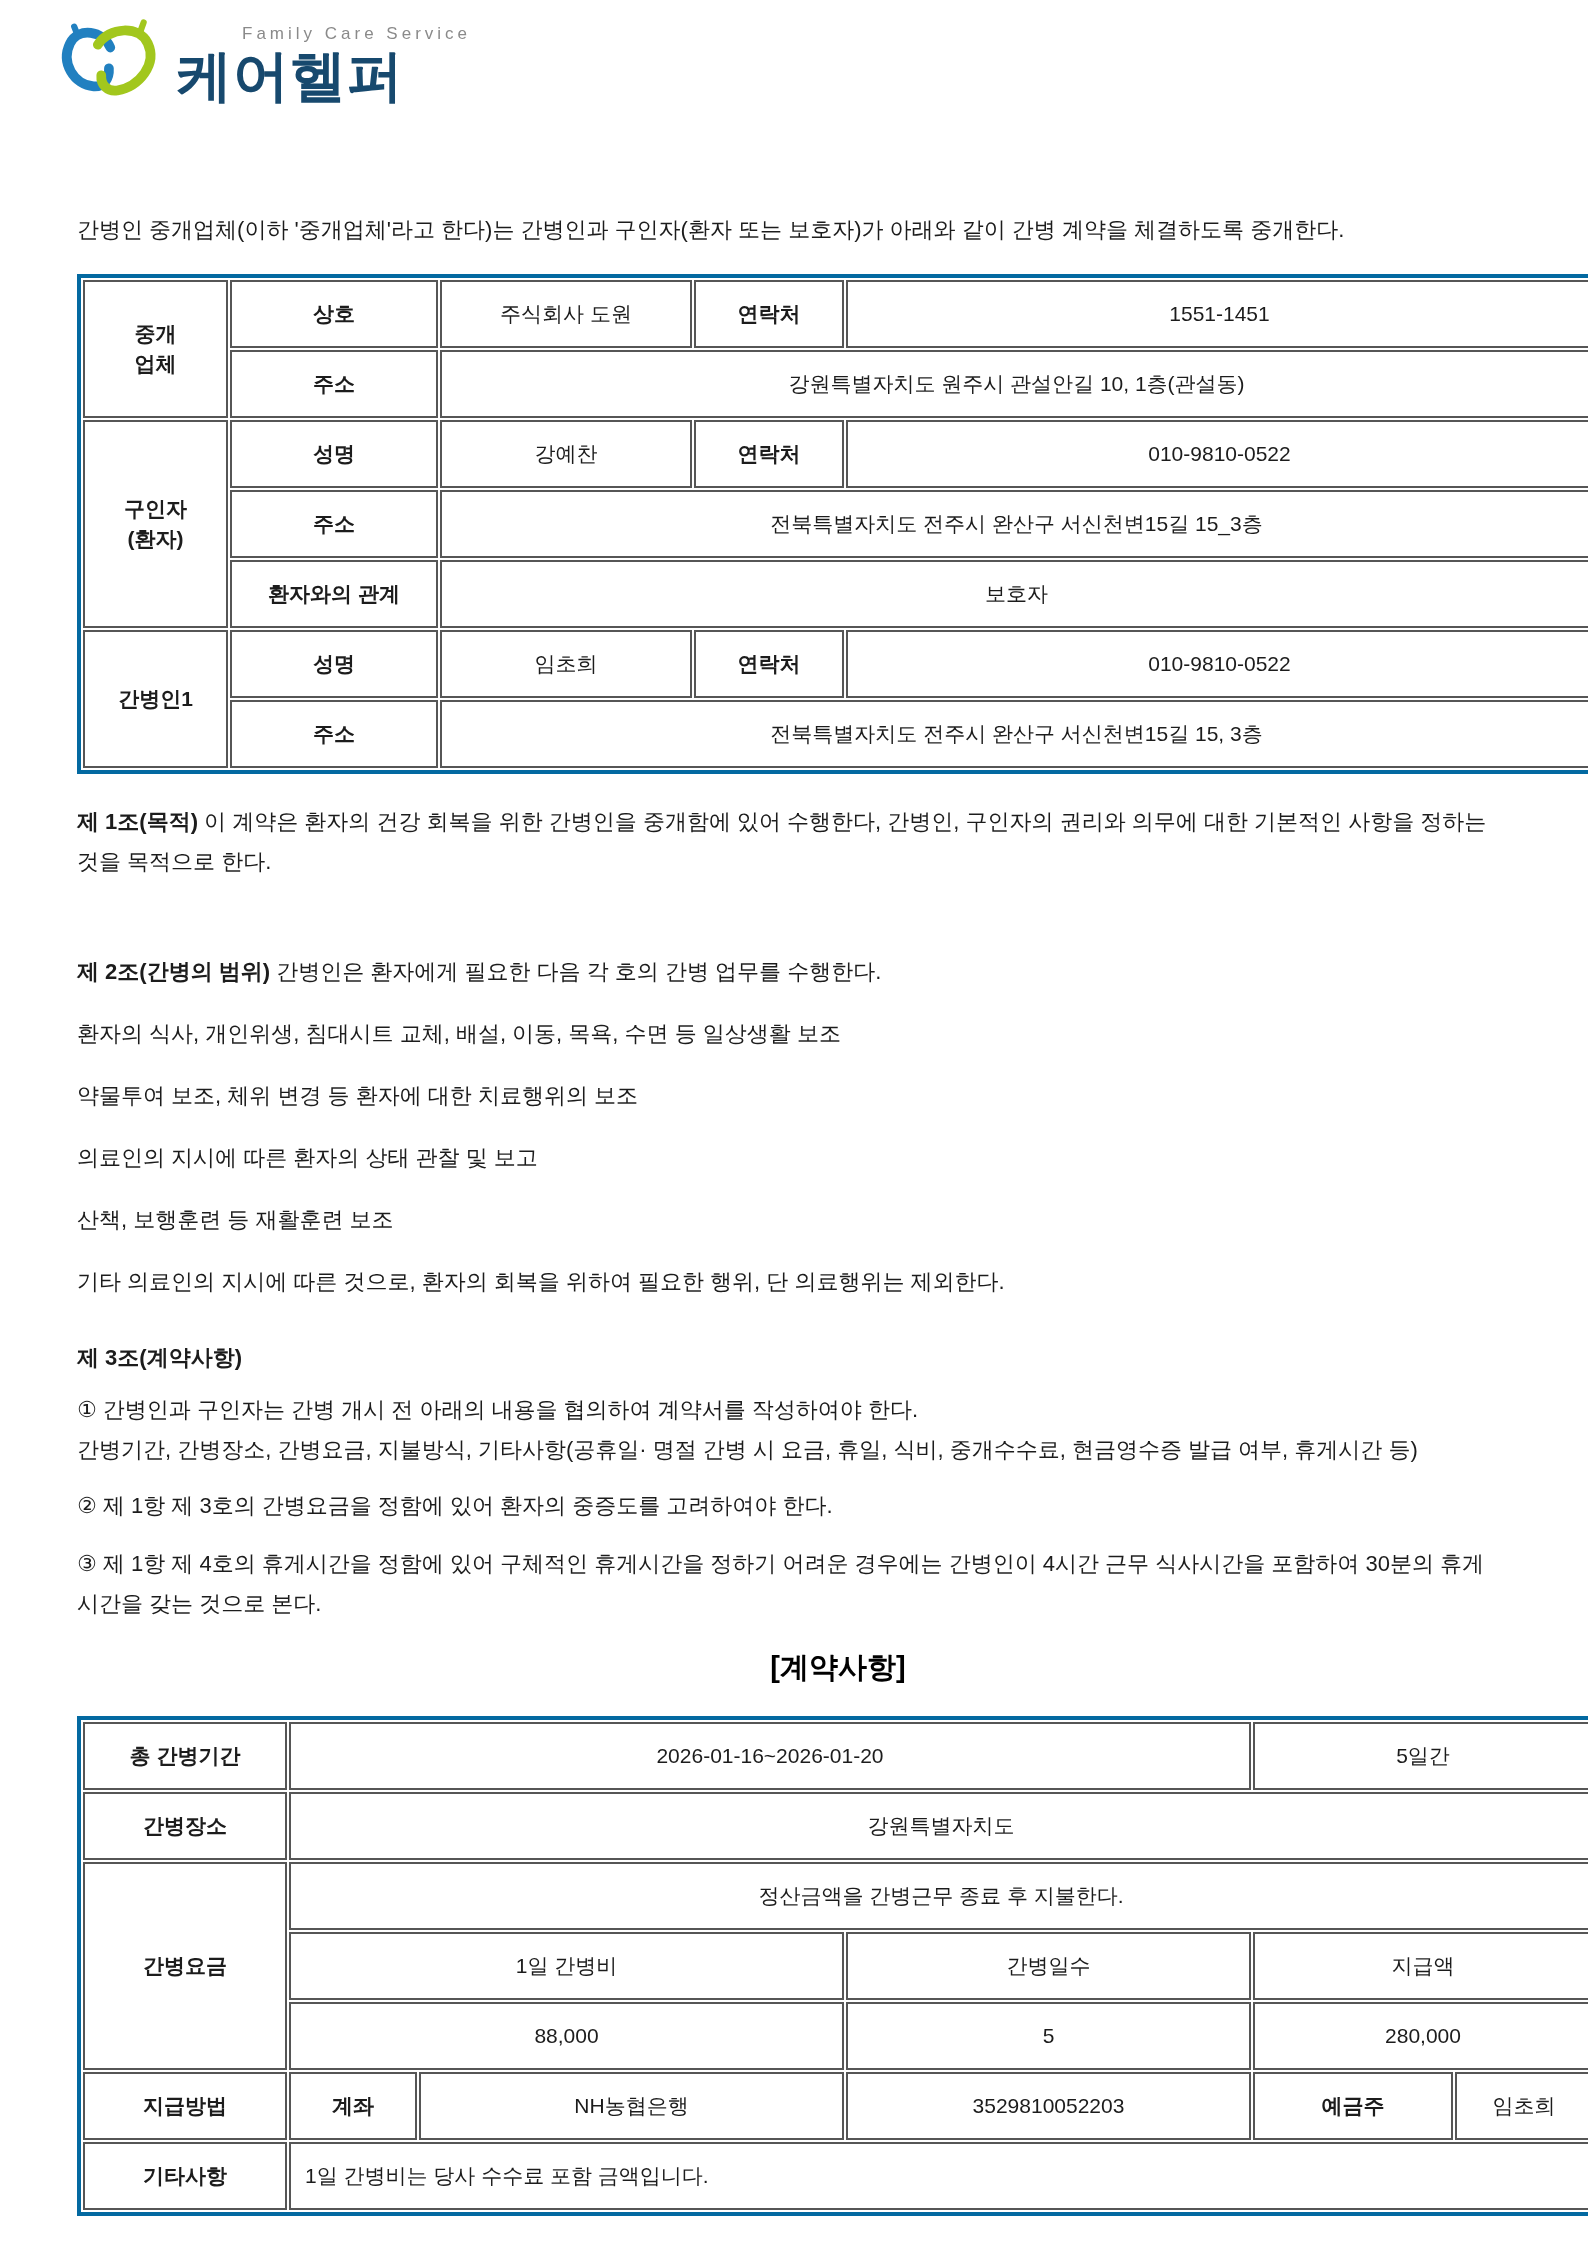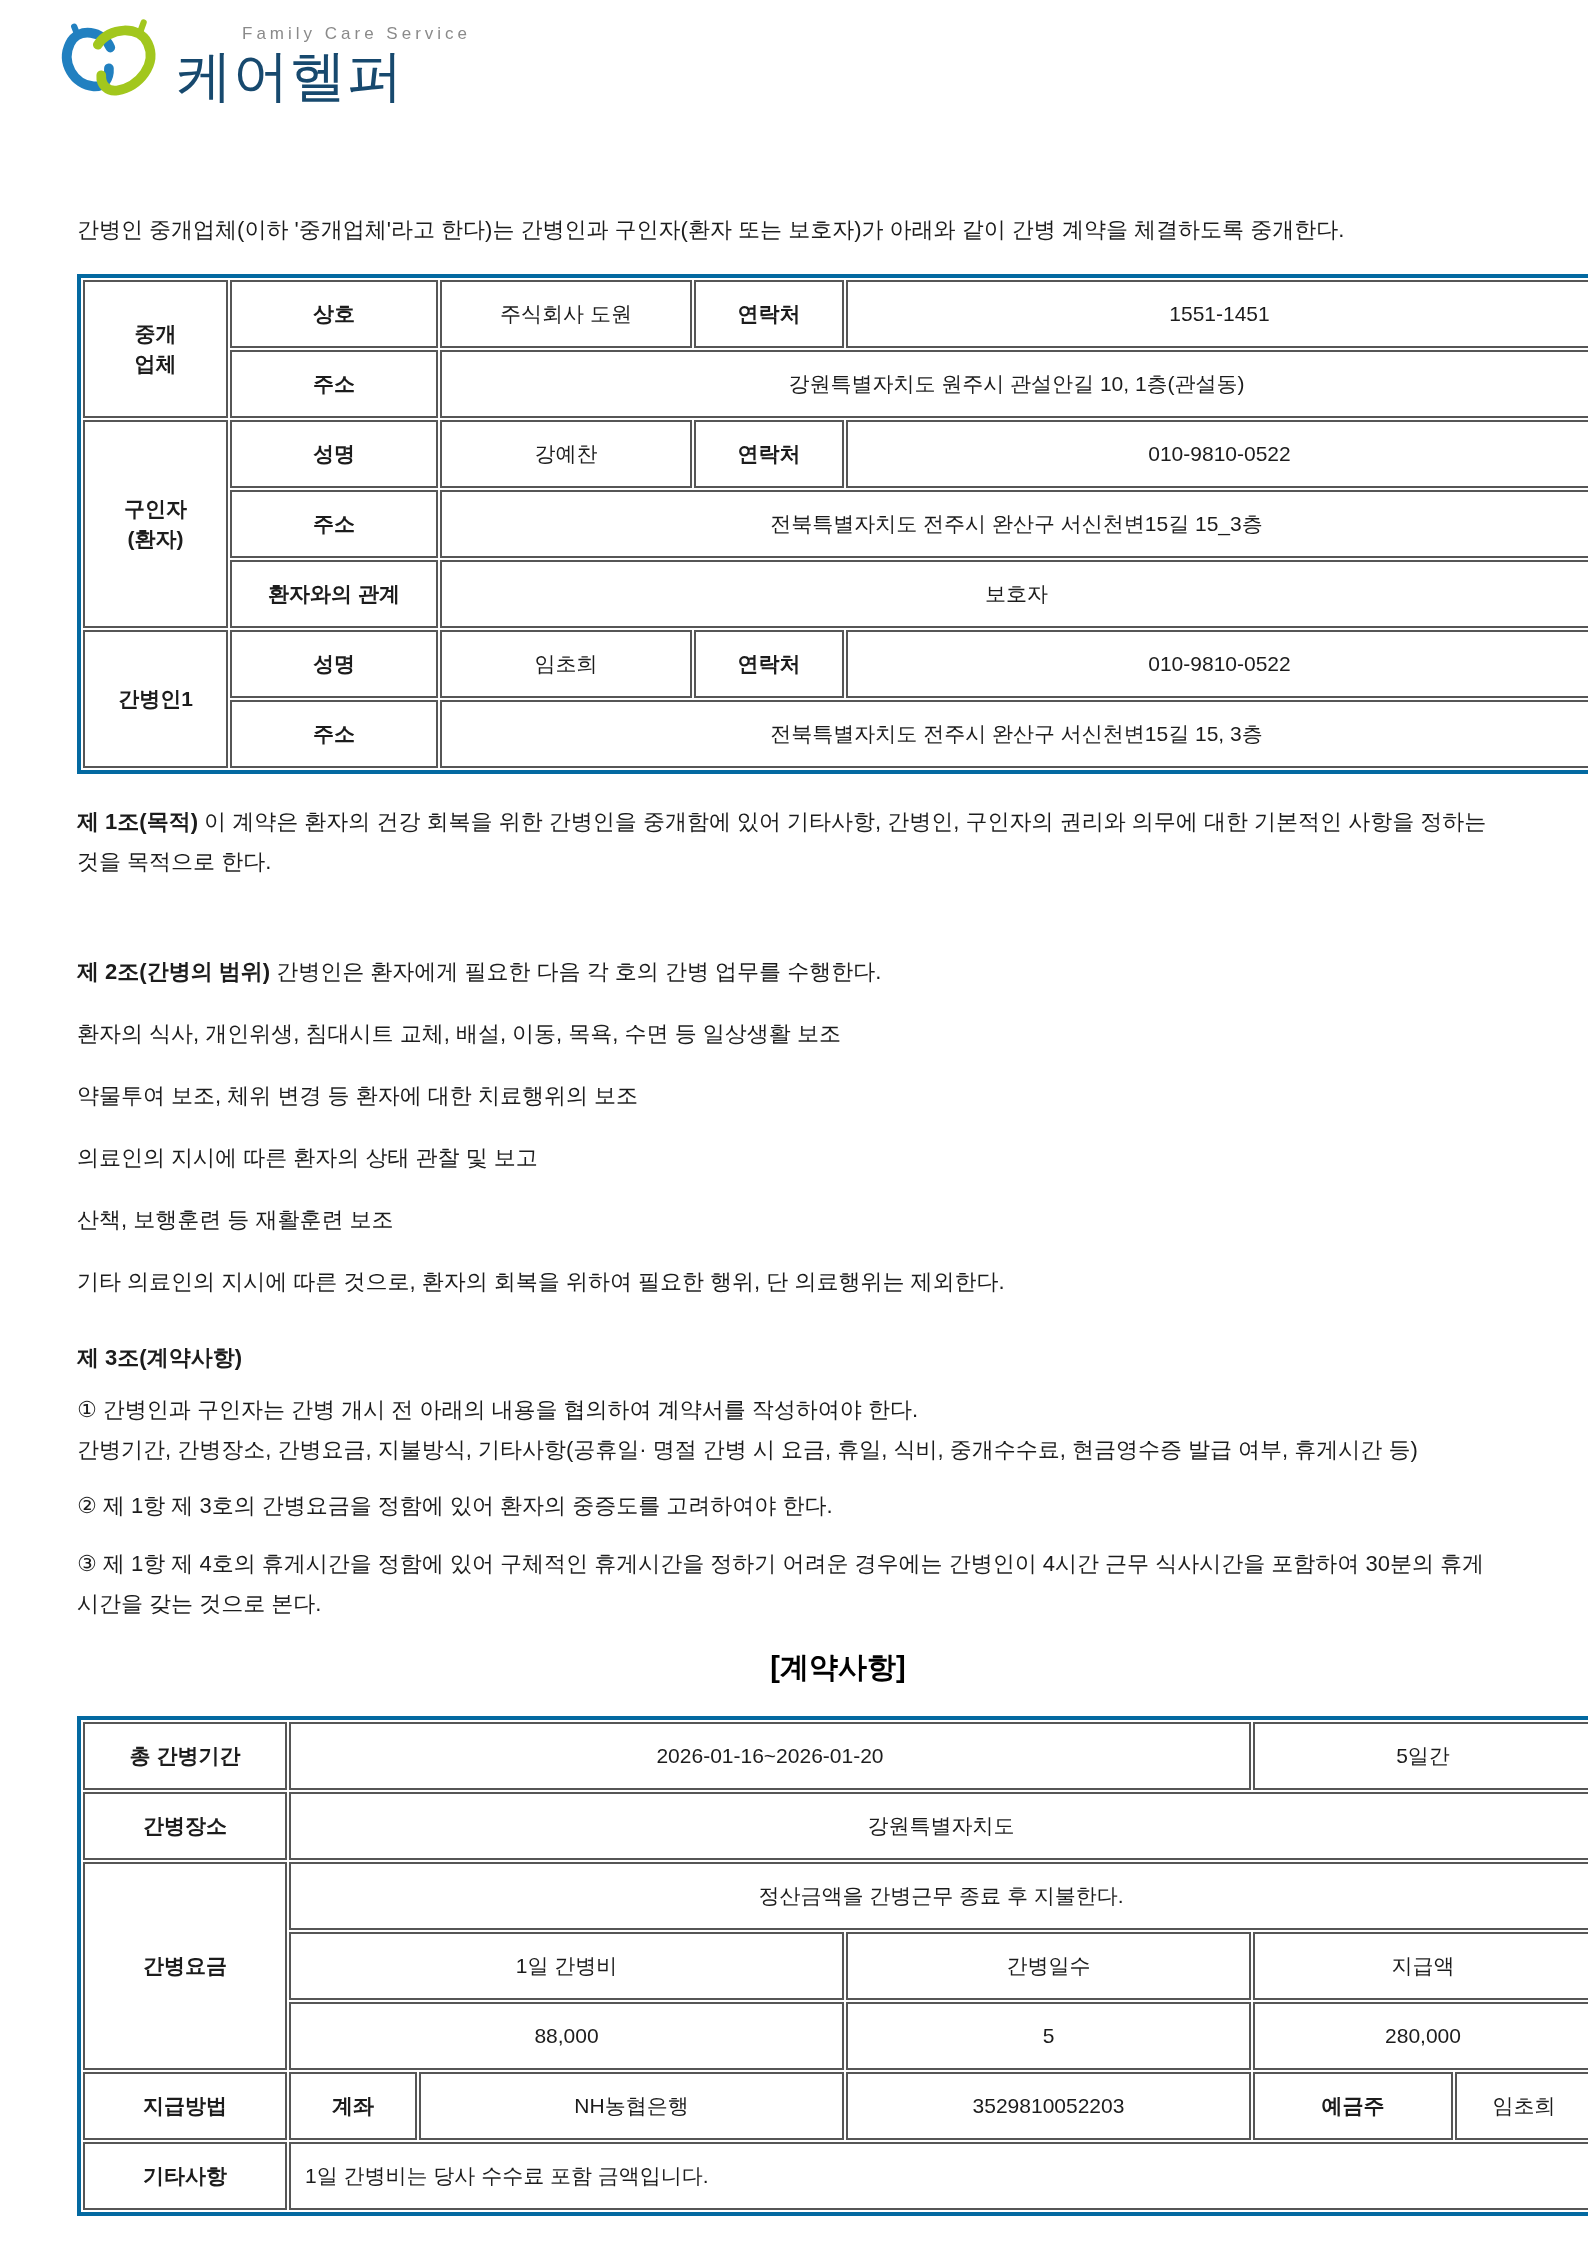--- a/index.html
+++ b/index.html
@@ -6,21 +6,21 @@
   body{font-family:"Liberation Sans","DejaVu Sans",sans-serif;color:#1c1c1c;}
   .page{width:1588px;height:2245px;position:relative;background:#fff;overflow:hidden;margin-left:44px;}
   .content{padding:0 33px;}
 
   
   .header{position:relative;height:152px;}
   .logo{position:absolute;left:8px;top:6px;display:flex;align-items:flex-start;}
   .logo-mark{width:118px;height:108px;}
   .logo-textcol{margin-left:6px;padding-top:18px;}
   .family-line{font-size:17px;color:#8a8a8a;letter-spacing:4px;padding-left:66px;white-space:nowrap;}
-  .brand{font-size:56px;font-weight:normal;color:#17496e;letter-spacing:1px;line-height:1.0;margin-top:4px;white-space:nowrap;}
+  .brand{font-size:56px;font-weight:bold;color:#17496e;letter-spacing:1px;line-height:1.0;margin-top:4px;white-space:nowrap;}
   .doc-title{position:absolute;left:0;right:120px;top:60px;text-align:center;font-size:38px;font-weight:800;color:#000;letter-spacing:1px;}
 
   
   .line{font-size:22px;line-height:40px;color:#1c1c1c;}
   .b{font-weight:bold;}
   .intro{margin-top:58px;}
   .a1{margin-top:28px;}
   .a2head{margin-top:70px;}
   .a2item{margin-top:22px;}
   .a3head{margin-top:36px;}
@@ -114,21 +114,21 @@
         <td>010-9810-0522</td>
       </tr>
       <tr>
         <td class="lbl">주소</td>
         <td colspan="3">전북특별자치도 전주시 완산구 서신천변15길 15, 3층</td>
       </tr>
     </tbody>
       </table>
 
     <div class="a1">
-      <div class="line"><span class="b">제 1조(목적)</span><span> 이 계약은 환자의 건강 회복을 위한 간병인을 중개함에 있어 기타사항, 간병인, 구인자의 권리와 의무에 대한 기본적인 사항을 정하는</span></div>
+      <div class="line"><span class="b">제 1조(목적)</span><span> 이 계약은 환자의 건강 회복을 위한 간병인을 중개함에 있어 수행한다, 간병인, 구인자의 권리와 의무에 대한 기본적인 사항을 정하는</span></div>
       <div class="line">것을 목적으로 한다.</div>
     </div>
 
     <div class="line a2head"><span class="b">제 2조(간병의 범위)</span><span> 간병인은 환자에게 필요한 다음 각 호의 간병 업무를 수행한다.</span></div>
     <div class="line a2item">환자의 식사, 개인위생, 침대시트 교체, 배설, 이동, 목욕, 수면 등 일상생활 보조</div>
     <div class="line a2item">약물투여 보조, 체위 변경 등 환자에 대한 치료행위의 보조</div>
     <div class="line a2item">의료인의 지시에 따른 환자의 상태 관찰 및 보고</div>
     <div class="line a2item">산책, 보행훈련 등 재활훈련 보조</div>
     <div class="line a2item">기타 의료인의 지시에 따른 것으로, 환자의 회복을 위하여 필요한 행위, 단 의료행위는 제외한다.</div>
 

